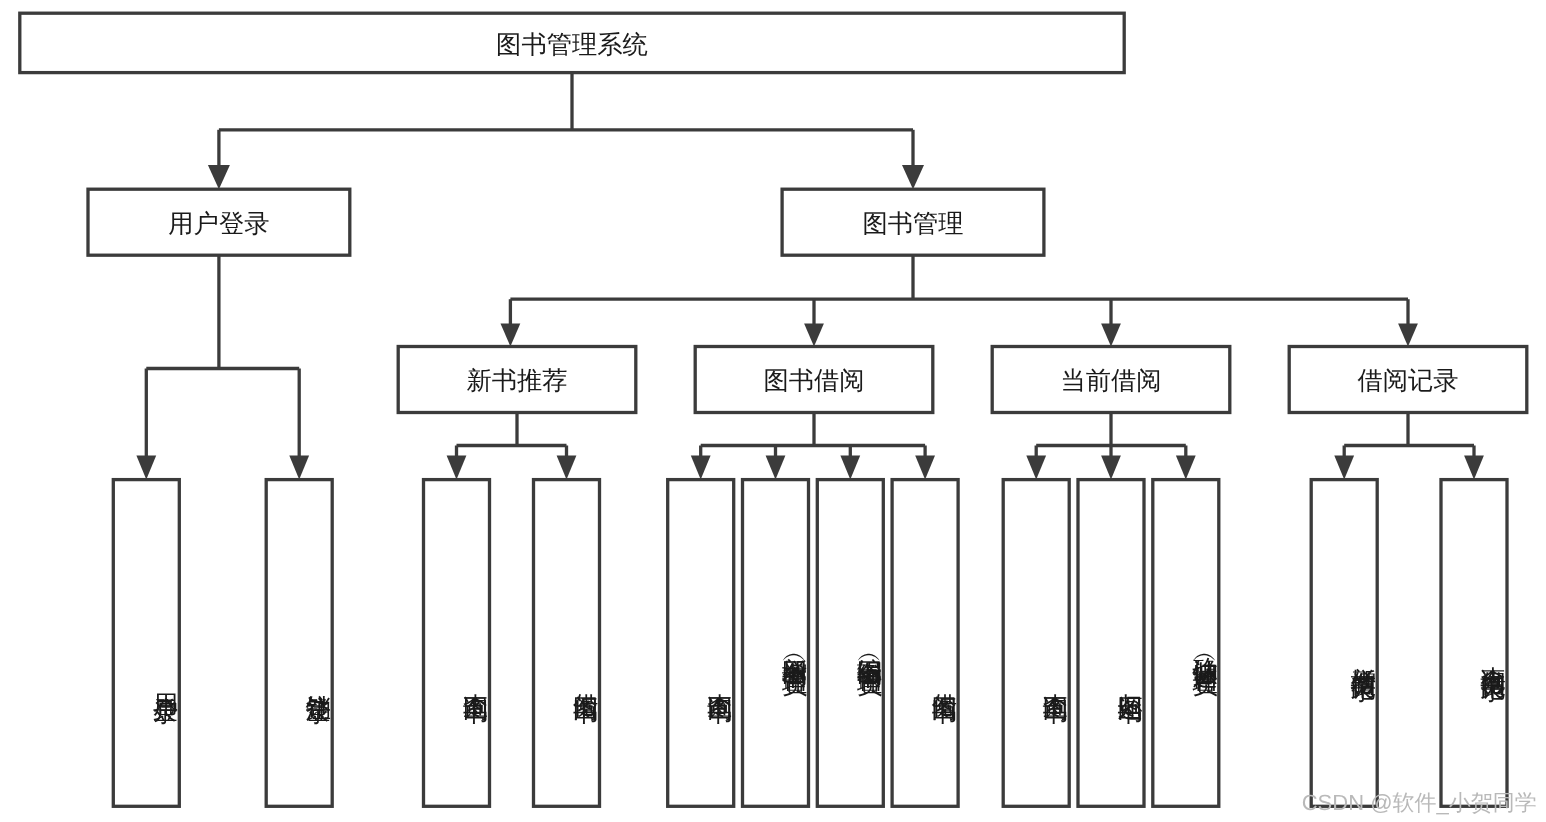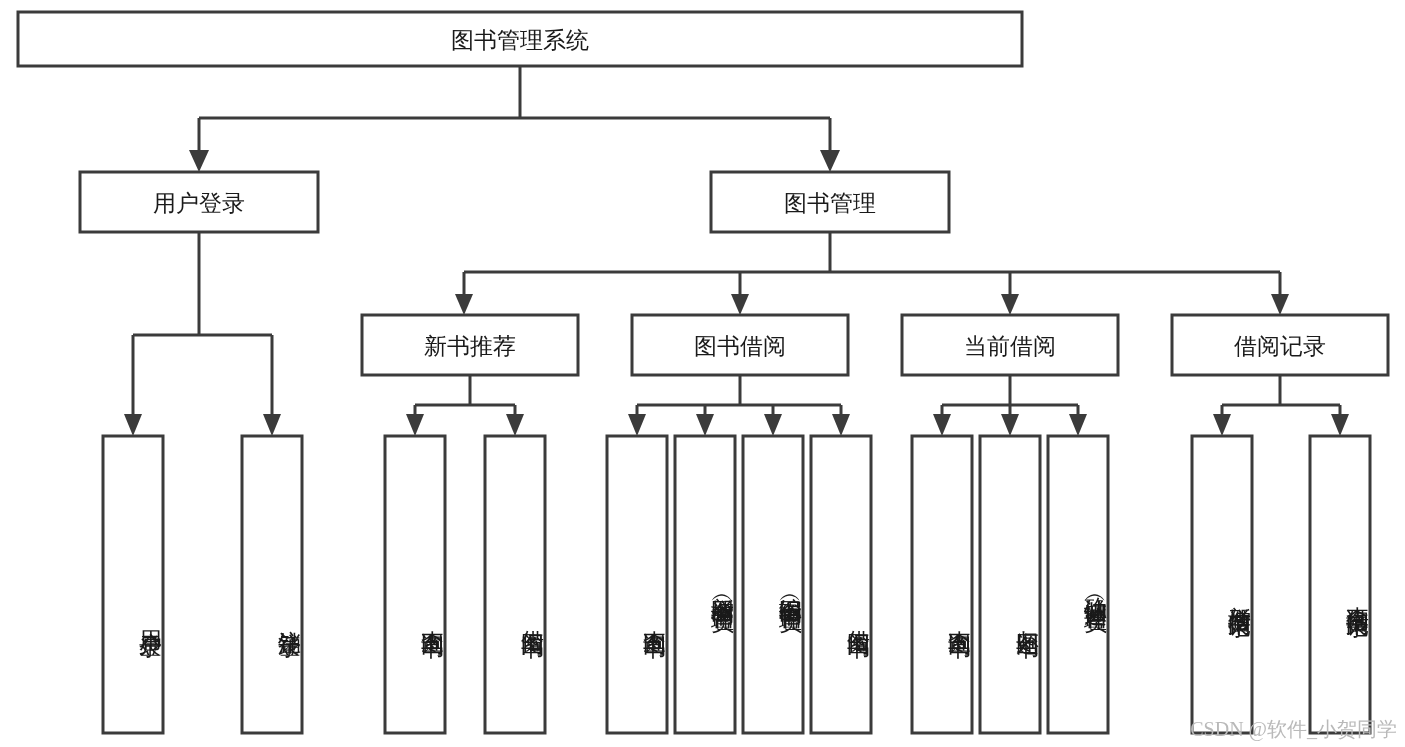--- a/index.html
+++ b/index.html
@@ -59,21 +59,21 @@
     display: flex;
     align-items: flex-start;
     justify-content: center;
     white-space: pre;
     pointer-events: none;
   }
   .watermark {
     position: absolute;
     right: 8px;
     bottom: 4px;
-    font-family: Liberation Serif, serif;
+    font-family: Liberation Sans, sans-serif;
     font-size: 20px;
     color: #b9b9b9;
     white-space: nowrap;
   }
 </style>
 </head>
 <body>
 
 <div id="stage">
 

